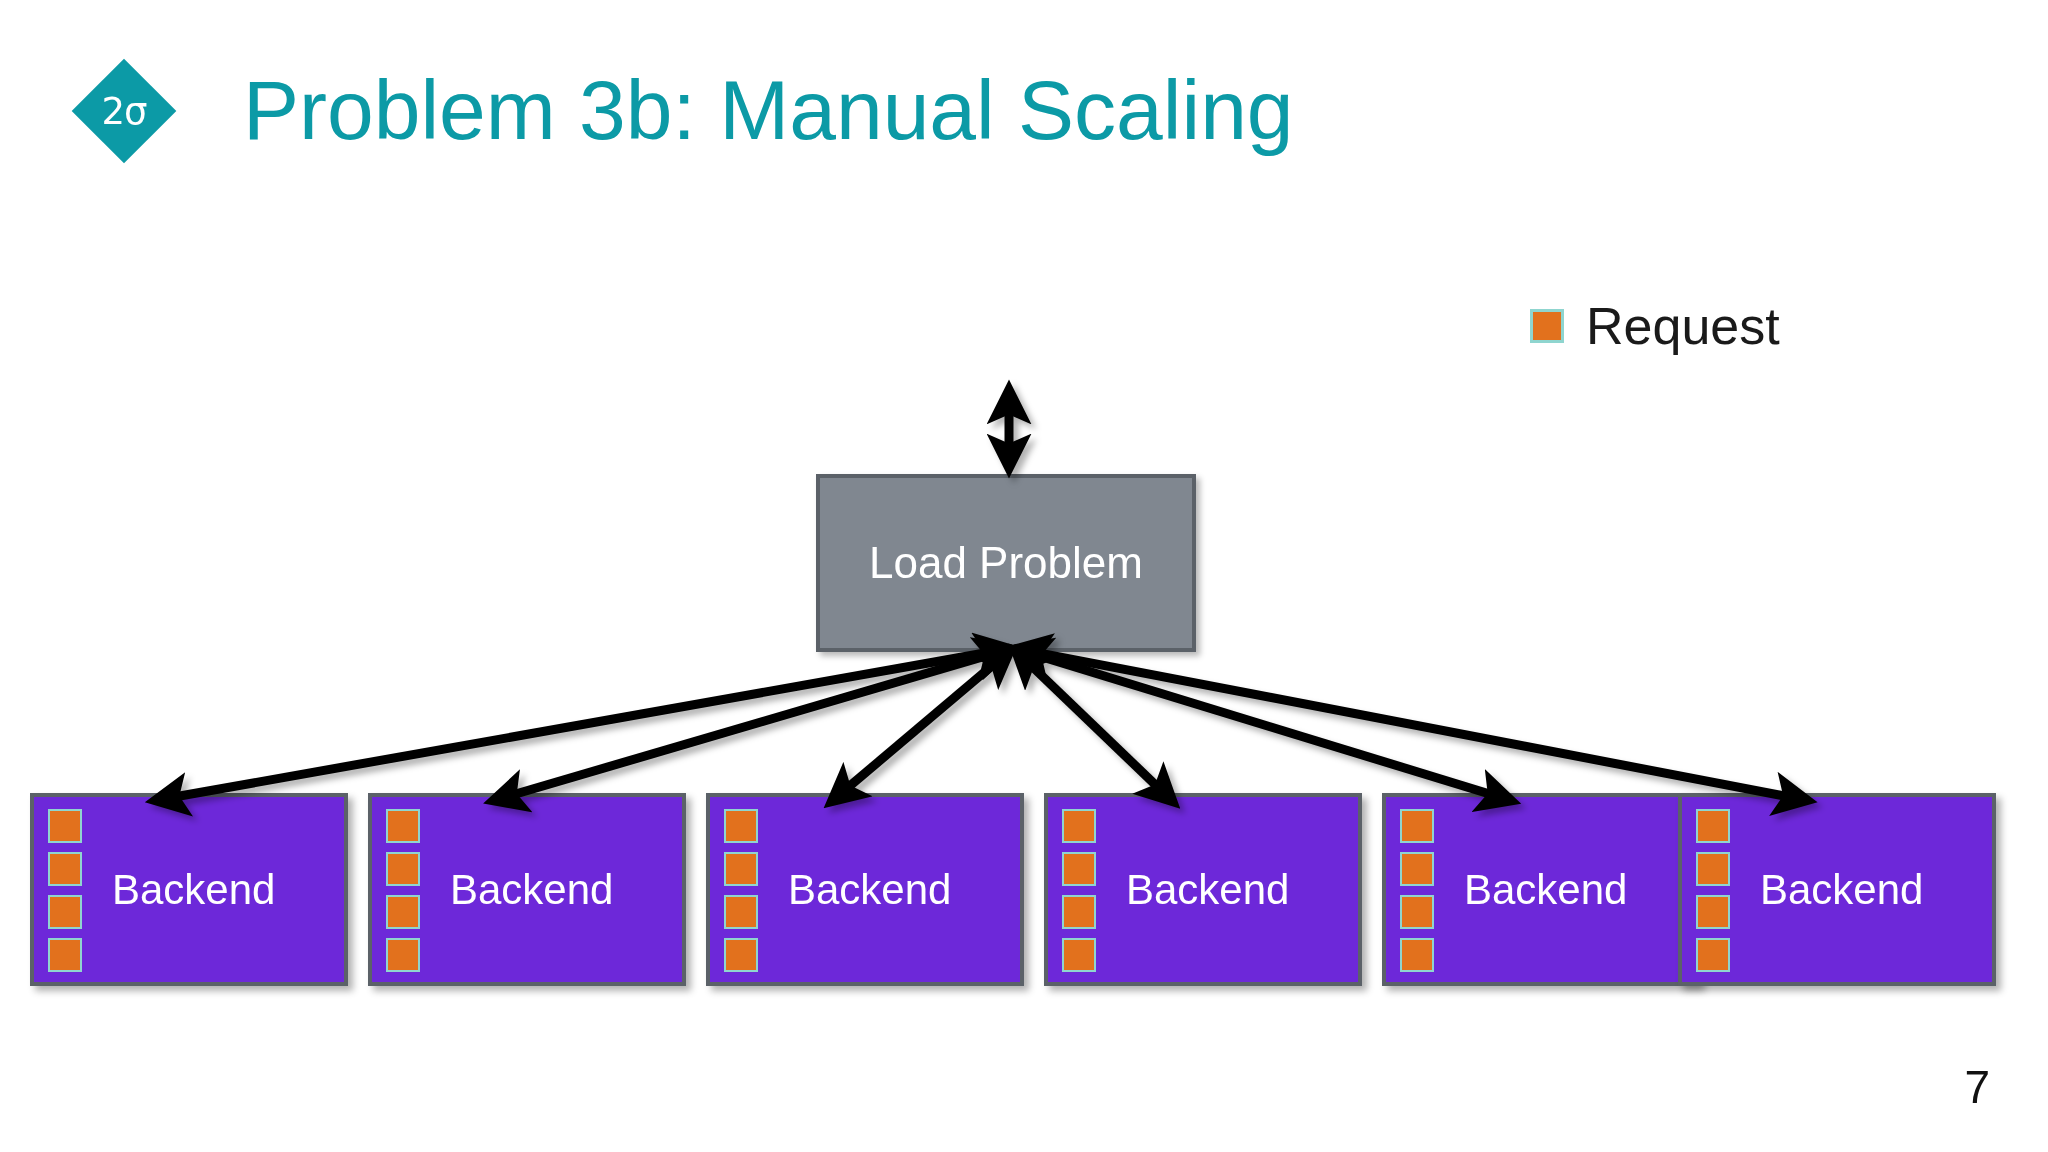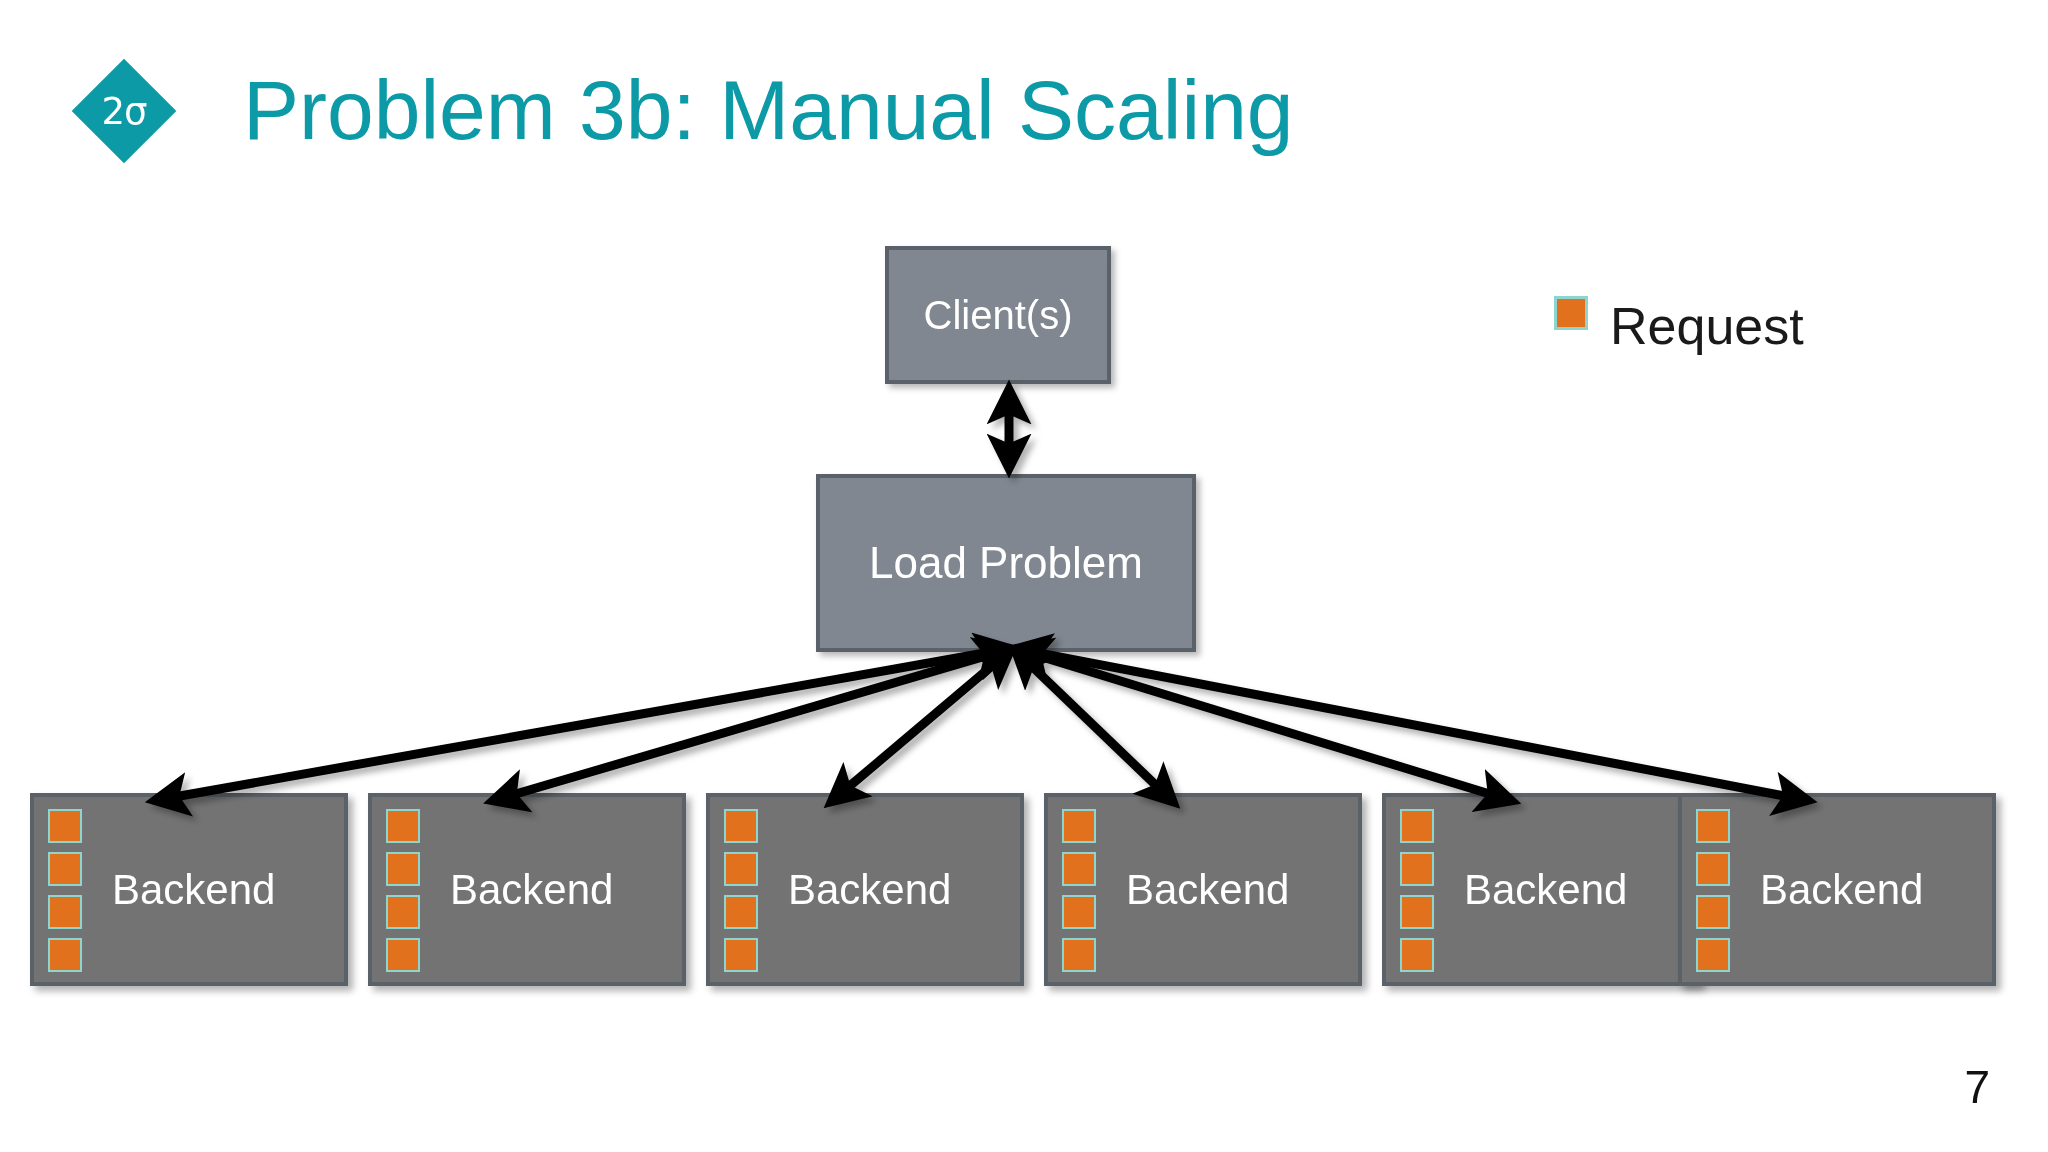--- a/index.html
+++ b/index.html
@@ -100,21 +100,21 @@
     height: 178px;
   }
   #lb-box .node-label { font-size: 44px; }
 
   
   .backend {
     position: absolute;
     top: 793px;
     width: 318px;
     height: 193px;
-    background: #737373;
+    background: #6d28d9;
     border: 4px solid #5B6168;
     box-sizing: border-box;
     box-shadow: 5px 5px 7px rgba(0,0,0,0.30);
   }
   .backend-label {
     position: absolute;
     left: 78px;
     top: 0;
     height: 100%;
     display: flex;
@@ -139,23 +139,22 @@
     border: 2px solid #8FD5CF;
     box-sizing: border-box;
   }
 
   
   .legend {
     position: absolute;
     left: 1530px;
     top: 296px;
     display: flex;
-    align-items: flex-start;
+    align-items: center;
     gap: 22px;
-    margin-left: 24px;
   }
   .legend-swatch {
     width: 34px;
     height: 34px;
     background: #E2711D;
     border: 3px solid #8FD5CF;
     box-sizing: border-box;
   }
   .legend-label {
     color: #1a1a1a;
@@ -194,23 +193,20 @@
     <div class="logo-text">2σ</div>
   </div>
 
   <div class="title">Problem 3b: Manual Scaling</div>
 
   <div class="legend">
     <div class="legend-swatch"></div>
     <div class="legend-label">Request</div>
   </div>
 
-  <div class="node" id="client-box">
-    <span class="node-label">Client(s)</span>
-  </div>
 
   <div class="node" id="lb-box">
     <span class="node-label">Load Problem</span>
   </div>
 
   <div id="backend-layer">
       <div class="backend" style="left: 30px;">
         <div class="req-stack">
           <div class="req-square"></div>
           <div class="req-square"></div>

